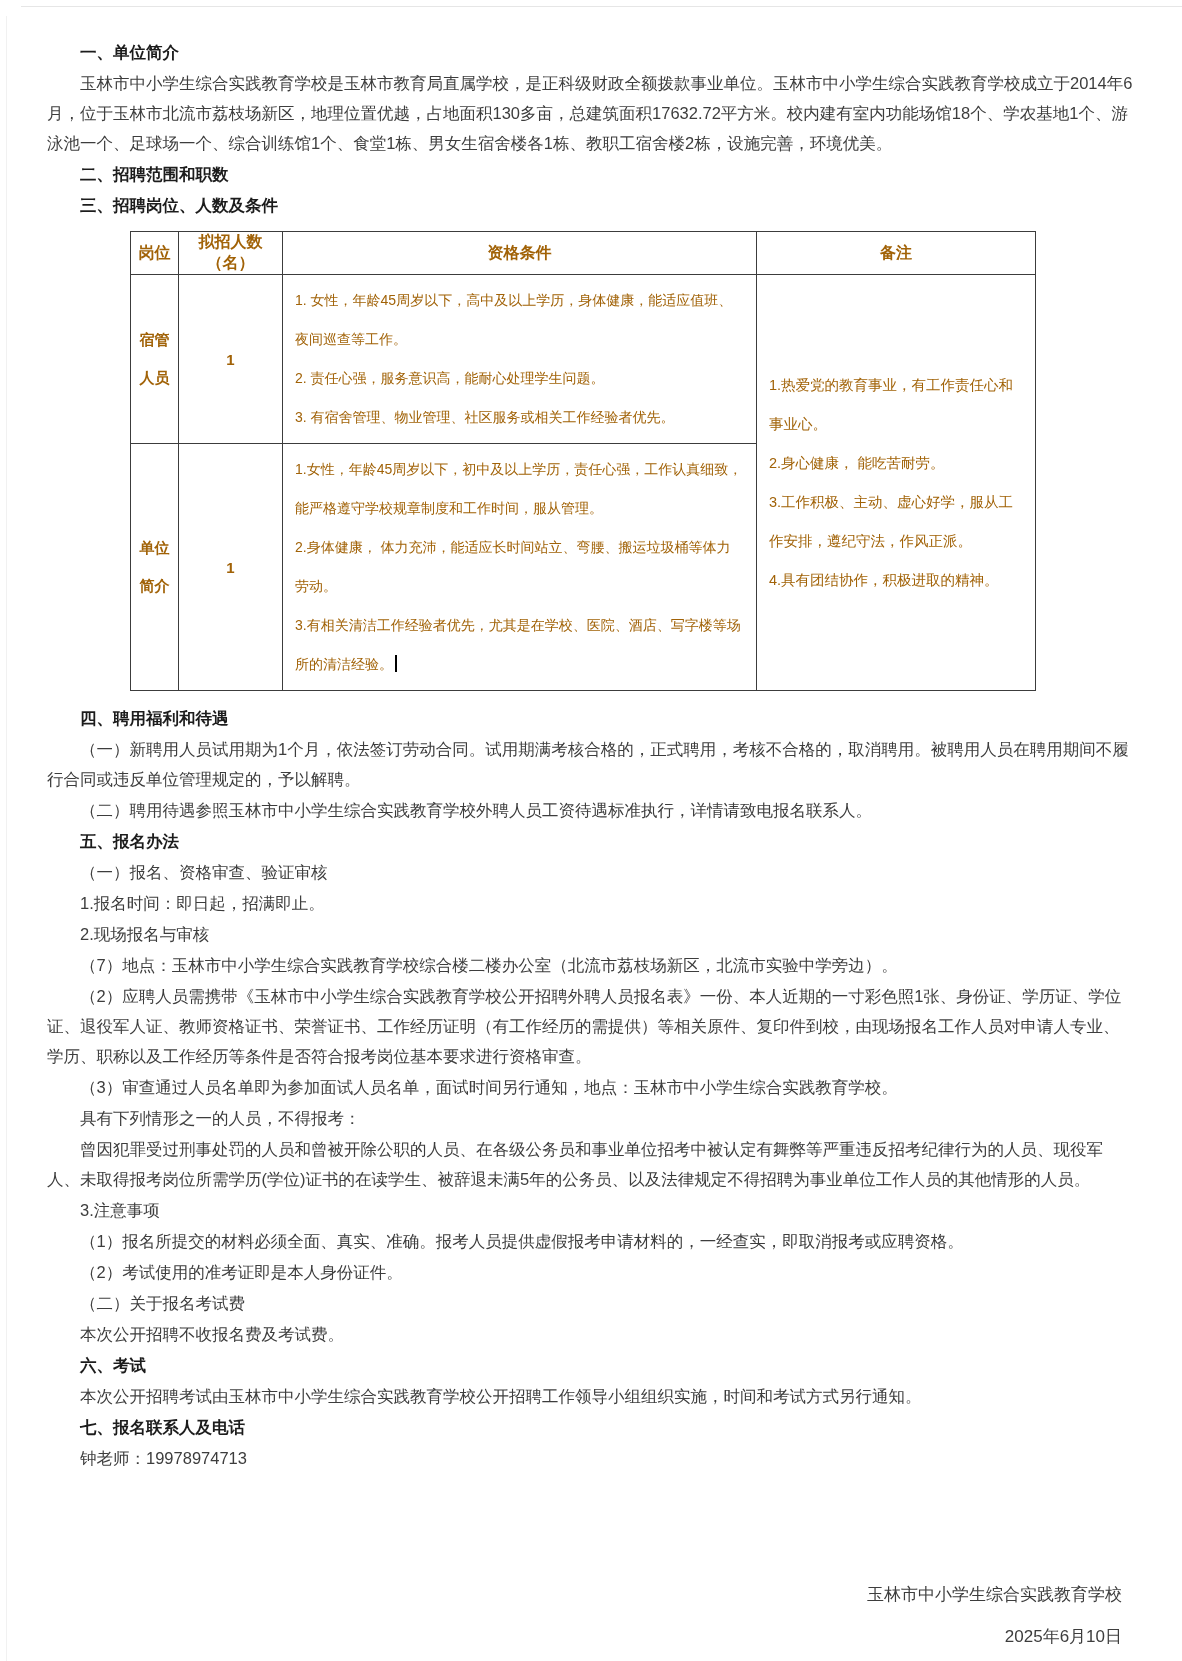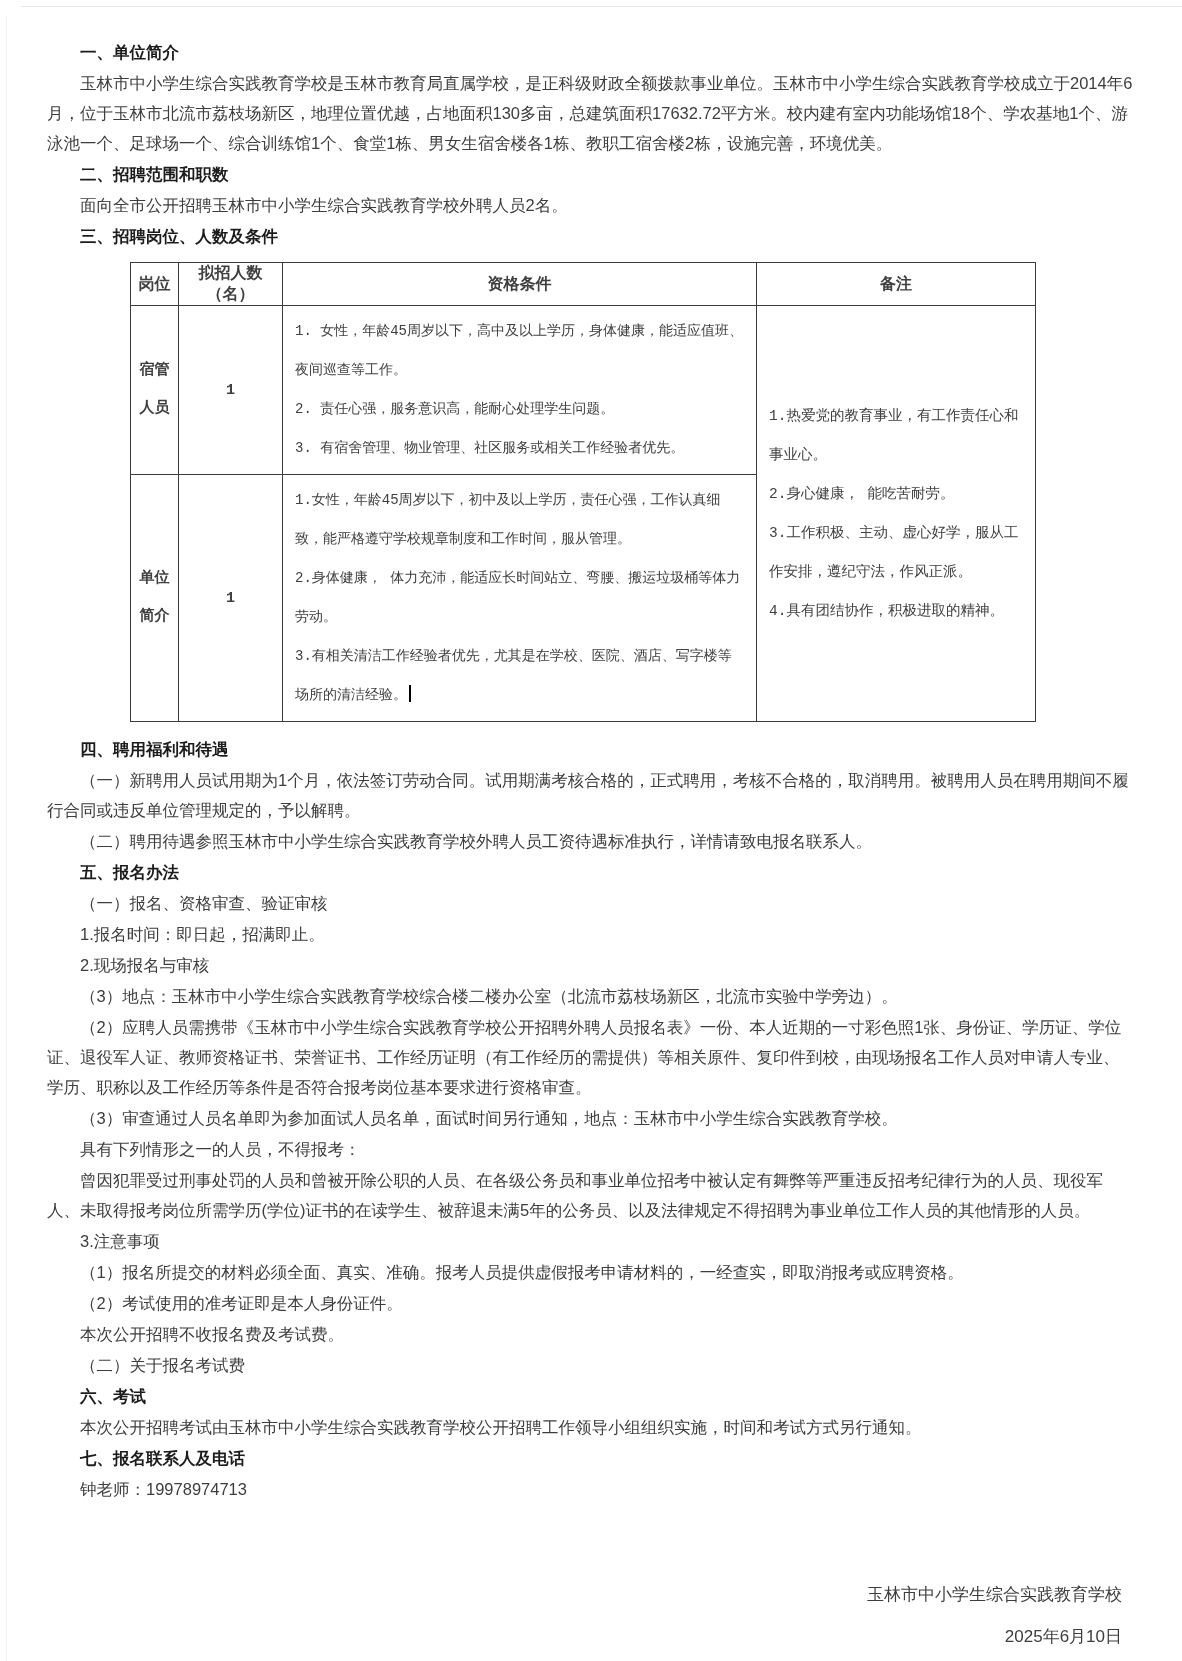--- a/index.html
+++ b/index.html
@@ -37,22 +37,22 @@
   .doc h3 {
     font-weight: 700;
     color: #1c1c1c;
   }
   
   table.recruit {
     table-layout: fixed;
     width: 905px;
     margin: 11px 0 12px 83px;
     border-collapse: collapse;
-    font-family: Liberation Mono, monospace;
-    color: #404040;
+    font-family: Liberation Sans, sans-serif;
+    color: #a16207;
   }
   table.recruit th, table.recruit td {
     border: 1px solid #3c3c3c;
     font-weight: 700;
   }
   table.recruit th {
     height: 43px;
     font-size: 16px;
     text-align: center;
     vertical-align: middle;
@@ -120,21 +120,20 @@
 
 <div class="page-top-divider"></div>
 <div class="page-left-divider"></div>
 
 <div class="doc">
 
   <h3>一、单位简介</h3>
   <p>玉林市中小学生综合实践教育学校是玉林市教育局直属学校，是正科级财政全额拨款事业单位。玉林市中小学生综合实践教育学校成立于2014年6月，位于玉林市北流市荔枝场新区，地理位置优越，占地面积130多亩，总建筑面积17632.72平方米。校内建有室内功能场馆18个、学农基地1个、游泳池一个、足球场一个、综合训练馆1个、食堂1栋、男女生宿舍楼各1栋、教职工宿舍楼2栋，设施完善，环境优美。</p>
 
   <h3>二、招聘范围和职数</h3>
-  <p>面向全市公开招聘玉林市中小学生综合实践教育学校外聘人员2名。</p>
 
   <h3>三、招聘岗位、人数及条件</h3>
 
   <table class="recruit">
     <colgroup>
       <col style="width:48px">
       <col style="width:104px">
       <col style="width:474px">
       <col style="width:279px">
     </colgroup>
@@ -177,30 +176,30 @@
   </table>
 
   <h3>四、聘用福利和待遇</h3>
   <p>（一）新聘用人员试用期为1个月，依法签订劳动合同。试用期满考核合格的，正式聘用，考核不合格的，取消聘用。被聘用人员在聘用期间不履行合同或违反单位管理规定的，予以解聘。</p>
   <p>（二）聘用待遇参照玉林市中小学生综合实践教育学校外聘人员工资待遇标准执行，详情请致电报名联系人。</p>
 
   <h3>五、报名办法</h3>
   <p>（一）报名、资格审查、验证审核</p>
   <p>1.报名时间：即日起，招满即止。</p>
   <p>2.现场报名与审核</p>
-  <p>（3）地点：玉林市中小学生综合实践教育学校综合楼二楼办公室（北流市荔枝场新区，北流市实验中学旁边）。</p>
+  <p>（7）地点：玉林市中小学生综合实践教育学校综合楼二楼办公室（北流市荔枝场新区，北流市实验中学旁边）。</p>
   <p>（2）应聘人员需携带《玉林市中小学生综合实践教育学校公开招聘外聘人员报名表》一份、本人近期的一寸彩色照1张、身份证、学历证、学位证、退役军人证、教师资格证书、荣誉证书、工作经历证明（有工作经历的需提供）等相关原件、复印件到校，由现场报名工作人员对申请人专业、学历、职称以及工作经历等条件是否符合报考岗位基本要求进行资格审查。</p>
   <p>（3）审查通过人员名单即为参加面试人员名单，面试时间另行通知，地点：玉林市中小学生综合实践教育学校。</p>
   <p>具有下列情形之一的人员，不得报考：</p>
   <p>曾因犯罪受过刑事处罚的人员和曾被开除公职的人员、在各级公务员和事业单位招考中被认定有舞弊等严重违反招考纪律行为的人员、现役军人、未取得报考岗位所需学历(学位)证书的在读学生、被辞退未满5年的公务员、以及法律规定不得招聘为事业单位工作人员的其他情形的人员。</p>
   <p>3.注意事项</p>
   <p>（1）报名所提交的材料必须全面、真实、准确。报考人员提供虚假报考申请材料的，一经查实，即取消报考或应聘资格。</p>
   <p>（2）考试使用的准考证即是本人身份证件。</p>
+  <p>（二）关于报名考试费</p>
   <p>本次公开招聘不收报名费及考试费。</p>
-  <p>（二）关于报名考试费</p>
 
   <h3>六、考试</h3>
   <p>本次公开招聘考试由玉林市中小学生综合实践教育学校公开招聘工作领导小组组织实施，时间和考试方式另行通知。</p>
 
   <h3>七、报名联系人及电话</h3>
   <p>钟老师：19978974713</p>
 
 
 </div>
 

